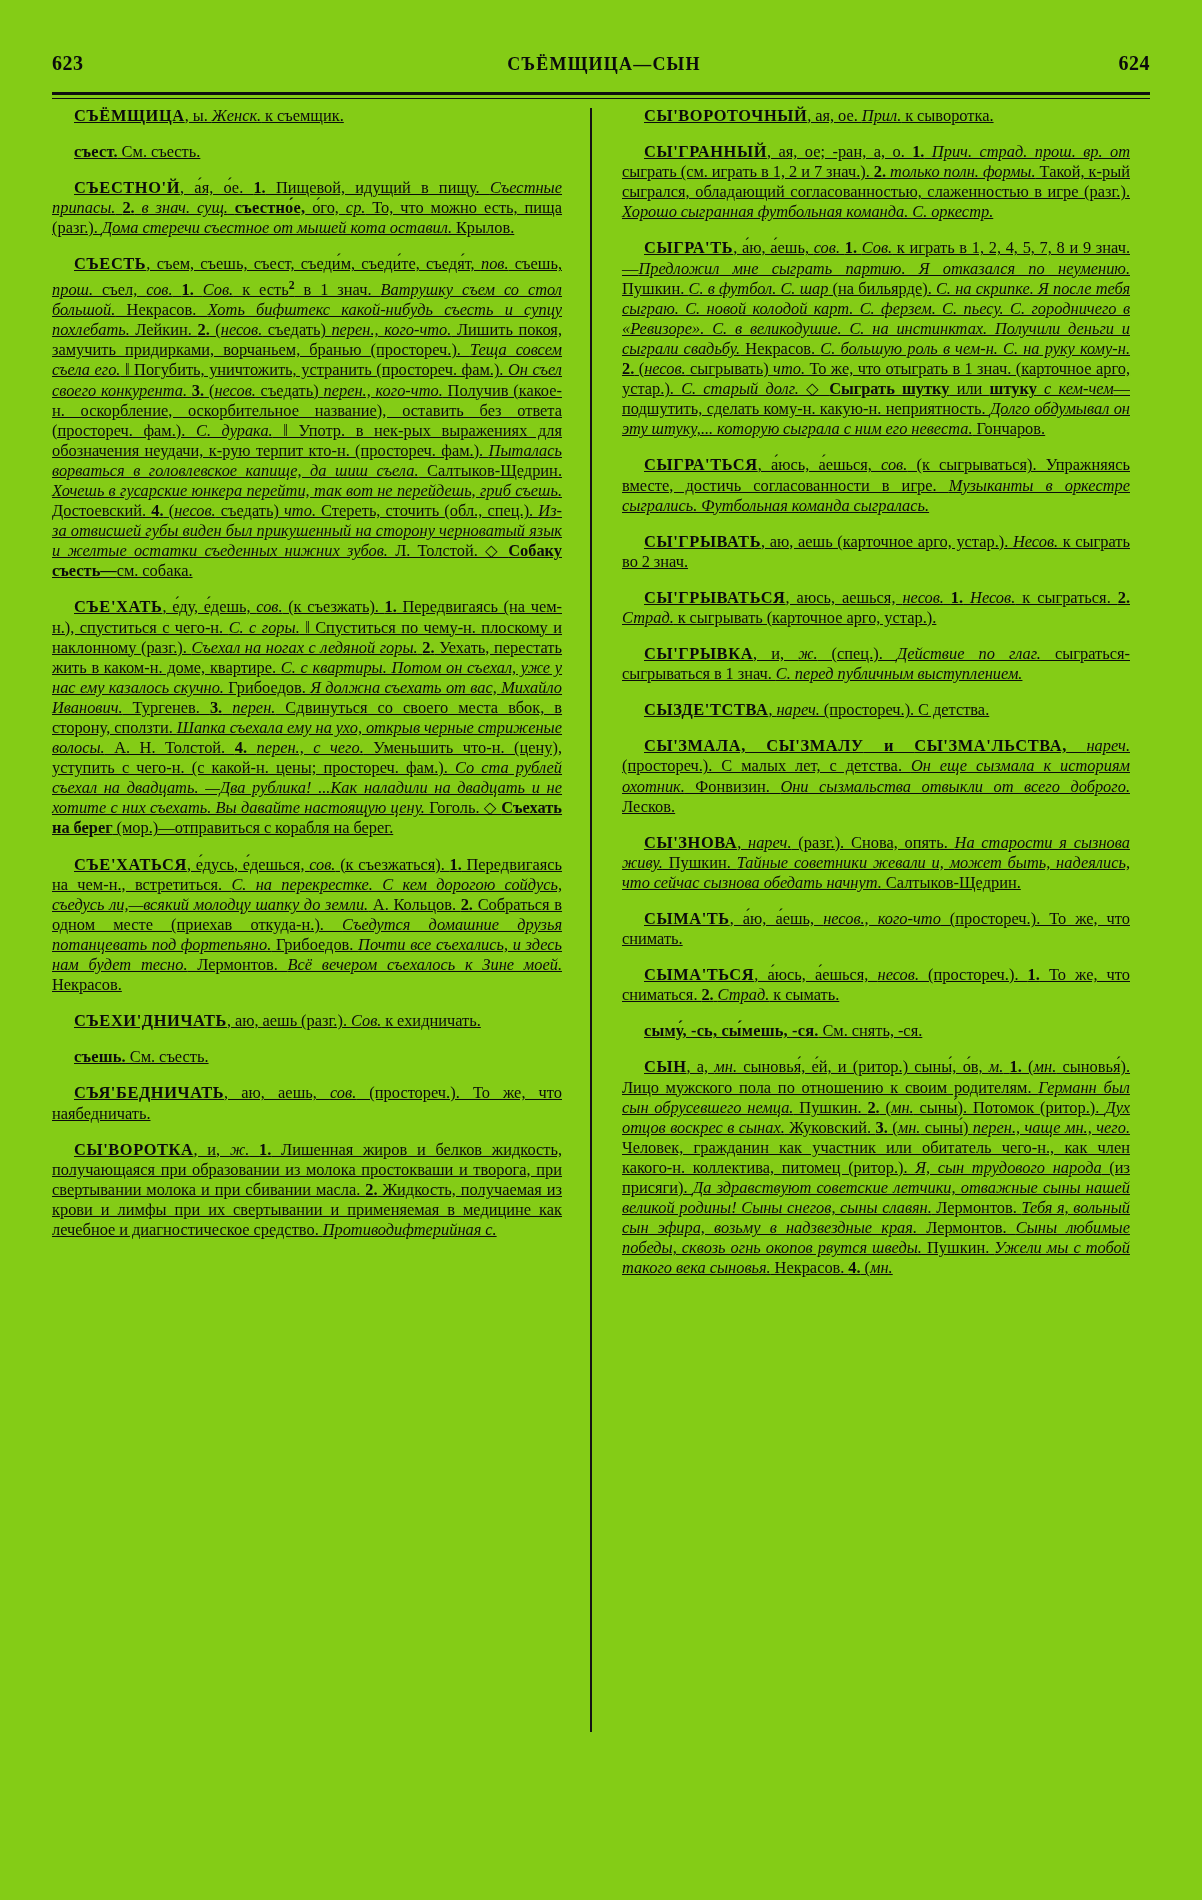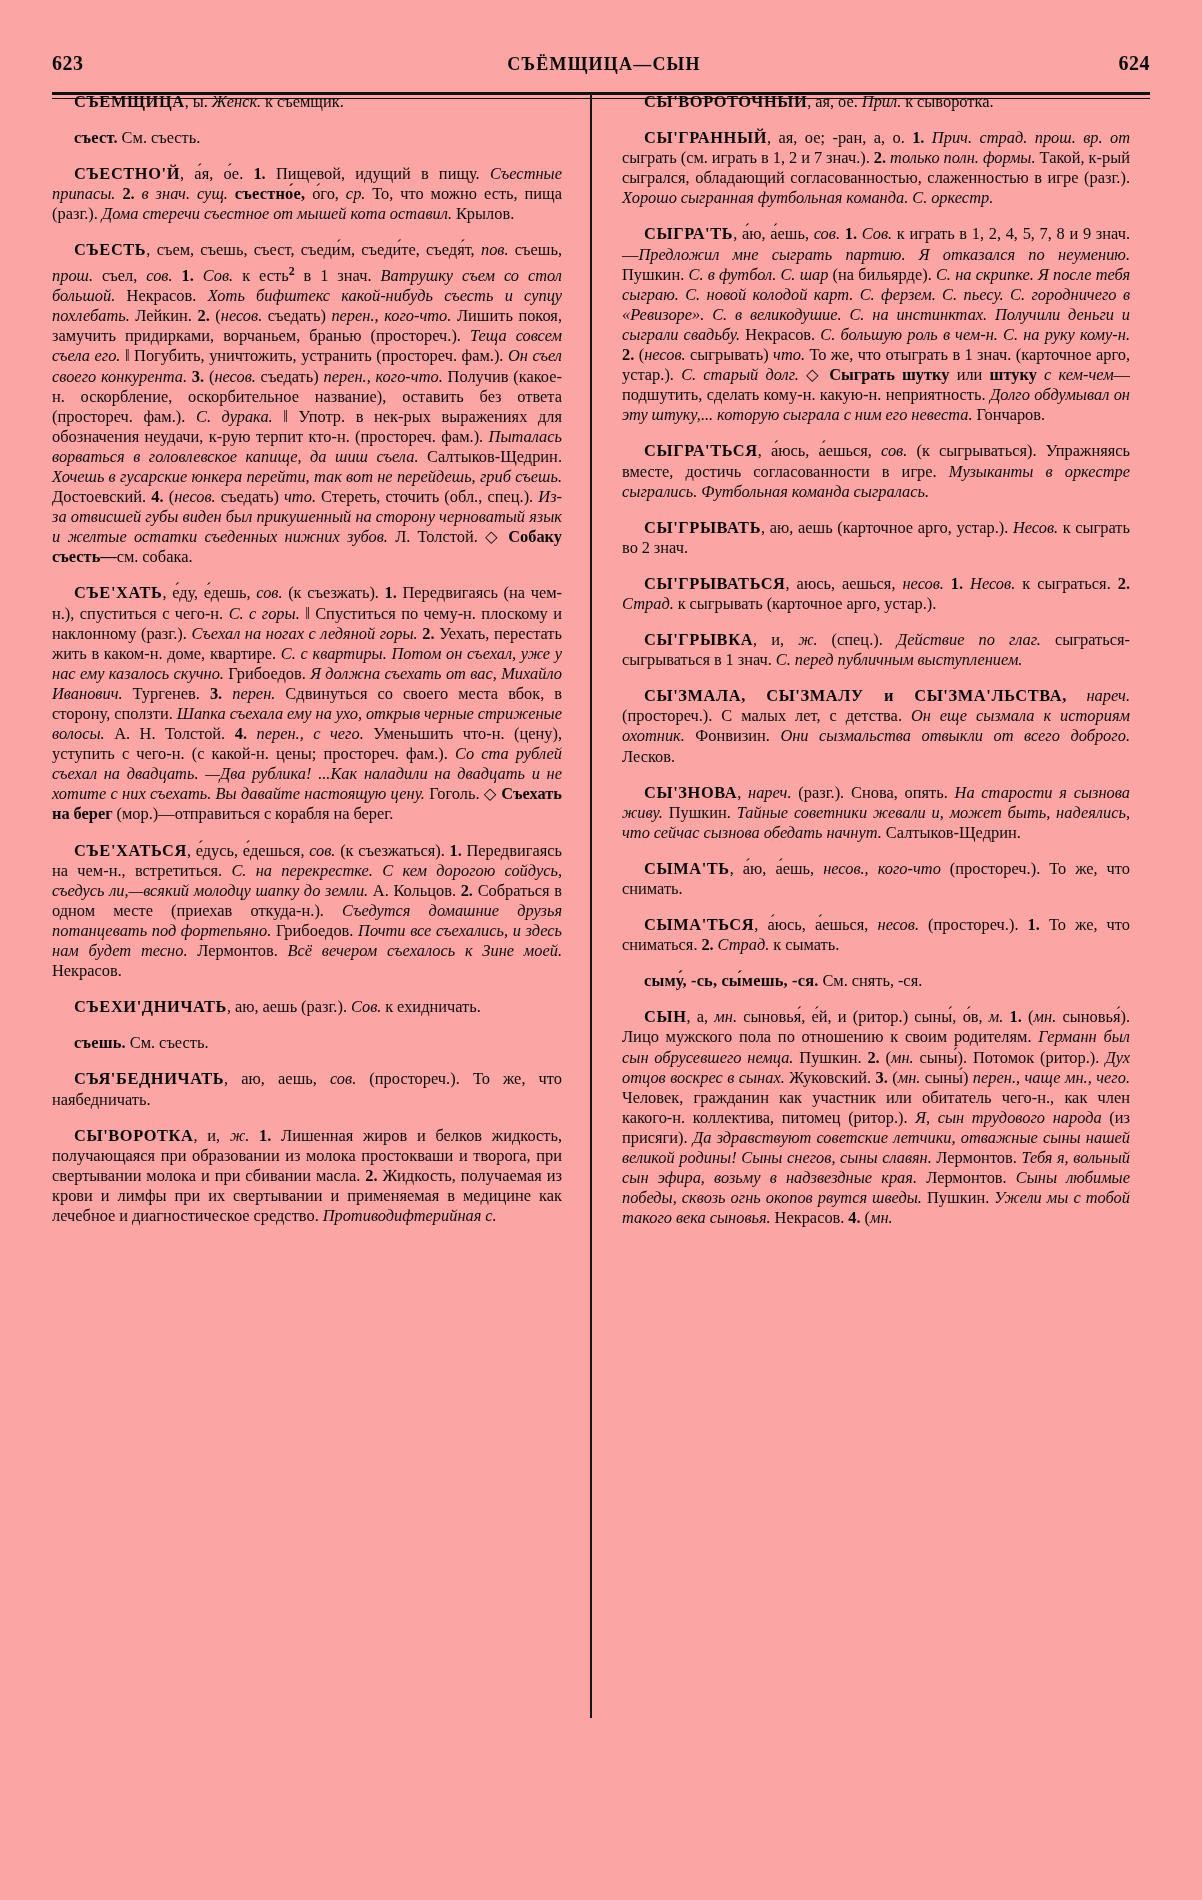--- a/index.html
+++ b/index.html
@@ -14,21 +14,21 @@
     font-family: "Liberation Serif", "DejaVu Serif", serif;
     color: #0b0b0b;
     position: relative;
     overflow: hidden;
   }
   .page {
     position: absolute;
     left: 0; top: 0;
     width: 1202px;
     height: 1900px;
-    background: #fca5a5;
+    background: #84cc16;
   }
 
   
   .header {
     position: absolute;
     left: 52px;
     top: 52px;
     width: 1098px;
     height: 34px;
     display: flex;
@@ -53,24 +53,25 @@
     width: 1098px;
     background: #101010;
   }
   .rule-thick { top: 92px;  height: 3px; }
   .rule-thin  { top: 98px;  height: 1px; }
 
   
   .columns {
     position: absolute;
     left: 52px;
-    top: 92px;
+    top: 106px;
     width: 1098px;
     height: 1740px;
     display: flex;
+    text-decoration: underline;
   }
   .col {
     width: 528px;
     box-sizing: border-box;
   }
   .col-left  { padding-right: 18px; }
   .col-right { padding-left: 20px; }
   .col-divider {
     width: 2px;
     background: #141414;
@@ -131,20 +132,21 @@
       </div>
     <div class="col-divider"></div>
     <div class="col col-right" id="right-col">
         <p class="entry" id="syvorotochnyy"><span class="hw">СЫ'ВОРОТОЧНЫЙ</span><span>, ая, ое. <i>Прил.</i> к сыворотка.</span></p>
         <p class="entry" id="sygrannyy"><span class="hw">СЫ'ГРАННЫЙ</span><span>, ая, ое; -ран, а, о. <b>1.</b> <i>Прич. страд. прош. вр. от</i> сыграть (см. играть в 1, 2 и 7 знач.). <b>2.</b> <i>только полн. формы.</i> Такой, к-рый сыгрался, обладающий согласованностью, слаженностью в игре (разг.). <i>Хорошо сыгранная футбольная команда. С. оркестр.</i></span></p>
         <p class="entry" id="sygrat"><span class="hw">СЫГРА'ТЬ</span><span>, а́ю, а́ешь, <i>сов.</i> <b>1.</b> <i>Сов.</i> к играть в 1, 2, 4, 5, 7, 8 и 9 знач.—<i>Предложил мне сыграть партию. Я отказался по неумению.</i> Пушкин. <i>С. в футбол. С. шар</i> (на бильярде). <i>С. на скрипке. Я после тебя сыграю. С. новой колодой карт. С. ферзем. С. пьесу. С. городничего в «Ревизоре». С. в великодушие. С. на инстинктах. Получили деньги и сыграли свадьбу.</i> Некрасов. <i>С. большую роль в чем-н. С. на руку кому-н.</i> <b>2.</b> (<i>несов.</i> сыгрывать) <i>что.</i> То же, что отыграть в 1 знач. (карточное арго, устар.). <i>С. старый долг.</i> ◇ <b>Сыграть шутку</b> или <b>штуку</b> <i>с кем-чем</i>—подшутить, сделать кому-н. какую-н. неприятность. <i>Долго обдумывал он эту штуку,... которую сыграла с ним его невеста.</i> Гончаров.</span></p>
         <p class="entry" id="sygratsya"><span class="hw">СЫГРА'ТЬСЯ</span><span>, а́юсь, а́ешься, <i>сов.</i> (к сыгрываться). Упражняясь вместе, достичь согласованности в игре. <i>Музыканты в оркестре сыгрались. Футбольная команда сыгралась.</i></span></p>
         <p class="entry" id="sygryvat"><span class="hw">СЫ'ГРЫВАТЬ</span><span>, аю, аешь (карточное арго, устар.). <i>Несов.</i> к сыграть во 2 знач.</span></p>
         <p class="entry" id="sygryvatsya"><span class="hw">СЫ'ГРЫВАТЬСЯ</span><span>, аюсь, аешься, <i>несов.</i> <b>1.</b> <i>Несов.</i> к сыграться. <b>2.</b> <i>Страд.</i> к сыгрывать (карточное арго, устар.).</span></p>
         <p class="entry" id="sygryvka"><span class="hw">СЫ'ГРЫВКА</span><span>, и, <i>ж.</i> (спец.). <i>Действие по глаг.</i> сыграться-сыгрываться в 1 знач. <i>С. перед публичным выступлением.</i></span></p>
+        <p class="entry" id="syzdetstva"><span class="hw">СЫЗДЕ'ТСТВА</span><span>, <i>нареч.</i> (простореч.). С детства.</span></p>
         <p class="entry" id="syzmala"><span class="hw">СЫ'ЗМАЛА, СЫ'ЗМАЛУ</span><span class="hw"> и <b>СЫ'ЗМА'ЛЬСТВА,</b></span><span> <i>нареч.</i> (простореч.). С малых лет, с детства. <i>Он еще сызмала к историям охотник.</i> Фонвизин. <i>Они сызмальства отвыкли от всего доброго.</i> Лесков.</span></p>
         <p class="entry" id="syznova"><span class="hw">СЫ'ЗНОВА</span><span>, <i>нареч.</i> (разг.). Снова, опять. <i>На старости я сызнова живу.</i> Пушкин. <i>Тайные советники жевали и, может быть, надеялись, что сейчас сызнова обедать начнут.</i> Салтыков-Щедрин.</span></p>
         <p class="entry" id="symat"><span class="hw">СЫМА'ТЬ</span><span>, а́ю, а́ешь, <i>несов., кого-что</i> (простореч.). То же, что снимать.</span></p>
         <p class="entry" id="symatsya"><span class="hw">СЫМА'ТЬСЯ</span><span>, а́юсь, а́ешься, <i>несов.</i> (простореч.). <b>1.</b> То же, что сниматься. <b>2.</b> <i>Страд.</i> к сымать.</span></p>
         <p class="entry" id="symu-ref"><span class="hw-small">сыму́, -сь, сы́мешь, -ся.</span><span> См. снять, -ся.</span></p>
         <p class="entry" id="syn"><span class="hw">СЫН</span><span>, а, <i>мн.</i> сыновья́, е́й, и (ритор.) сыны́, о́в, <i>м.</i> <b>1.</b> (<i>мн.</i> сыновья́). Лицо мужского пола по отношению к своим родителям. <i>Германн был сын обрусевшего немца.</i> Пушкин. <b>2.</b> (<i>мн.</i> сыны́). Потомок (ритор.). <i>Дух отцов воскрес в сынах.</i> Жуковский. <b>3.</b> (<i>мн.</i> сыны́) <i>перен., чаще мн., чего.</i> Человек, гражданин как участник или обитатель чего-н., как член какого-н. коллектива, питомец (ритор.). <i>Я, сын трудового народа</i> (из присяги). <i>Да здравствуют советские летчики, отважные сыны нашей великой родины! Сыны снегов, сыны славян.</i> Лермонтов. <i>Тебя я, вольный сын эфира, возьму в надзвездные края.</i> Лермонтов. <i>Сыны любимые победы, сквозь огнь окопов рвутся шведы.</i> Пушкин. <i>Ужели мы с тобой такого века сыновья.</i> Некрасов. <b>4.</b> (<i>мн.</i></span></p>
       </div>
   </div>
 
 </div>

